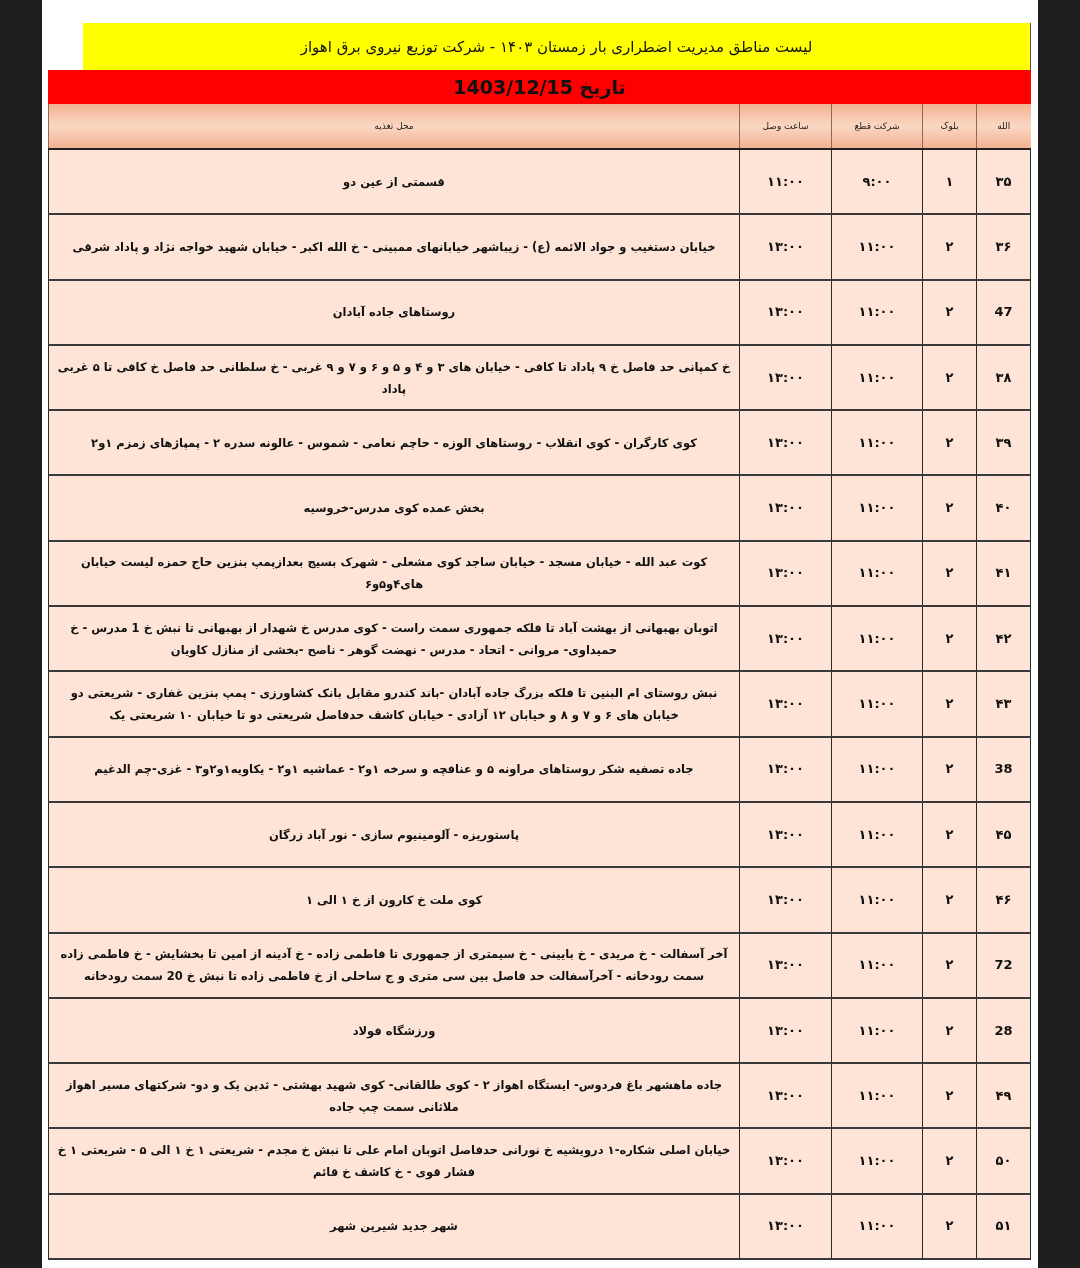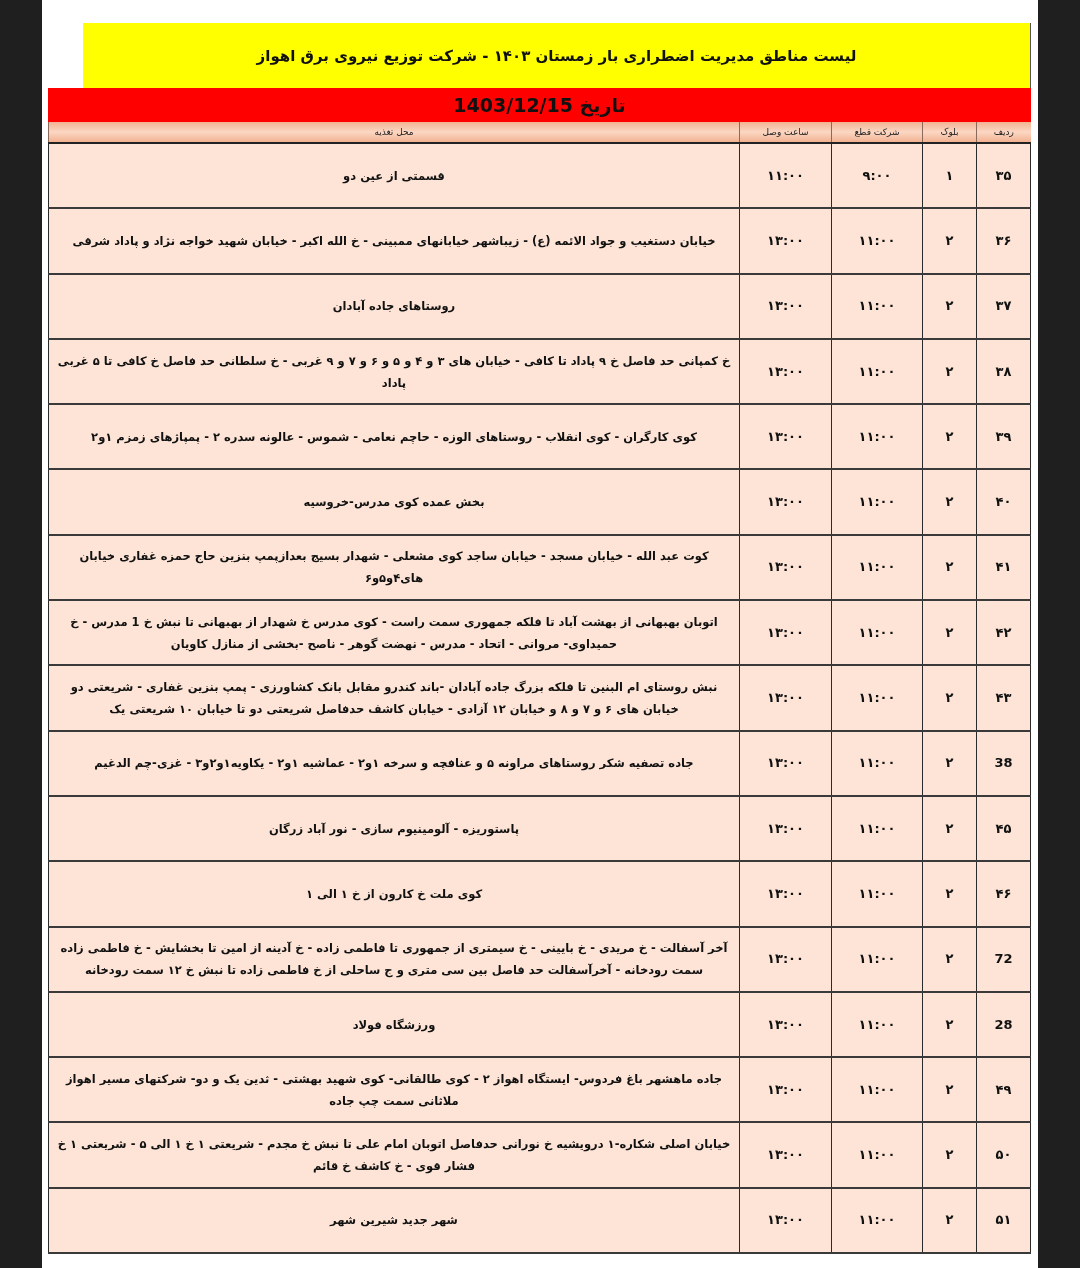--- a/index.html
+++ b/index.html
@@ -10,39 +10,39 @@
     position: relative;
   }
   .sheet {
     position: absolute; left: 42px; top: 0; width: 996px; height: 1268px;
     background: #ffffff;
   }
   .doc {
     position: absolute; left: 48px; top: 23px; width: 983px;
   }
   .banner-title {
-    height: 65px; background: #ffff00;
+    height: 47px; background: #ffff00;
     display: flex; align-items: center; justify-content: center;
     direction: rtl;
-    font-weight: bold; font-size: 15px; color: #111;
+    font-weight: normal; font-size: 15px; color: #111;
     border-right: 1px solid #555;
     margin-left: 35px;
   }
   .banner-date {
     height: 34px; background: #ff0000;
     display: flex; align-items: center; justify-content: center;
     direction: rtl;
     font-weight: bold; font-size: 19px; color: #111; text-align: right;
   }
   table {
     width: 983px; border-collapse: collapse; table-layout: fixed;
     direction: rtl;
   }
   th {
-    height: 20px; padding: 0;
+    height: 20px; padding: 12px;
     background: linear-gradient(to bottom, #f2b291 0%, #fbd7c3 50%, #f2b291 100%);
     font-size: 9px; font-weight: normal; color: #222;
     border-left: 1px solid #8a6a5a;
     border-bottom: 2px solid #222;
   }
   td {
     height: 63.3px; padding: 0 4px;
     background: #fde4d6;
     border: 1px solid #2a2a2a;
     text-align: center; vertical-align: middle;
@@ -70,21 +70,21 @@
   <table>
     <colgroup>
       <col class="col-row">
         <col class="col-block">
         <col class="col-cut">
         <col class="col-con">
         <col class="col-loc">
     </colgroup>
     <thead>
       <tr>
-        <th>ردیف</th>
+        <th>الله</th>
         <th>بلوک</th>
         <th>شرکت قطع</th>
         <th>ساعت وصل</th>
         <th>محل تغذیه</th>
       </tr>
     </thead>
     <tbody id="tbody">
       <tr class="data-row">
           <td class="num">۳۵</td>
           <td class="num">۱</td>
@@ -93,21 +93,21 @@
           <td class="loc">قسمتی از عین دو</td>
         </tr>
       <tr class="data-row">
           <td class="num">۳۶</td>
           <td class="num">۲</td>
           <td class="num">۱۱:۰۰</td>
           <td class="num">۱۳:۰۰</td>
           <td class="loc">خیابان دستغیب و جواد الائمه (ع) - زیباشهر خیابانهای ممبینی - خ الله اکبر - خیابان شهید خواجه نژاد و پاداد شرقی</td>
         </tr>
       <tr class="data-row">
-          <td class="num">۳۷</td>
+          <td class="num">47</td>
           <td class="num">۲</td>
           <td class="num">۱۱:۰۰</td>
           <td class="num">۱۳:۰۰</td>
           <td class="loc">روستاهای جاده آبادان</td>
         </tr>
       <tr class="data-row">
           <td class="num">۳۸</td>
           <td class="num">۲</td>
           <td class="num">۱۱:۰۰</td>
           <td class="num">۱۳:۰۰</td>
@@ -125,21 +125,21 @@
           <td class="num">۲</td>
           <td class="num">۱۱:۰۰</td>
           <td class="num">۱۳:۰۰</td>
           <td class="loc">بخش عمده کوی مدرس-خروسیه</td>
         </tr>
       <tr class="data-row">
           <td class="num">۴۱</td>
           <td class="num">۲</td>
           <td class="num">۱۱:۰۰</td>
           <td class="num">۱۳:۰۰</td>
-          <td class="loc">کوت عبد الله - خیابان مسجد - خیابان ساجد کوی مشعلی - شهدار بسیج بعدازپمپ بنزین حاج حمزه غفاری خیابان های۴و۵و۶</td>
+          <td class="loc">کوت عبد الله - خیابان مسجد - خیابان ساجد کوی مشعلی - شهرک بسیج بعدازپمپ بنزین حاج حمزه لیست خیابان های۴و۵و۶</td>
         </tr>
       <tr class="data-row">
           <td class="num">۴۲</td>
           <td class="num">۲</td>
           <td class="num">۱۱:۰۰</td>
           <td class="num">۱۳:۰۰</td>
           <td class="loc">اتوبان بهبهانی از بهشت آباد تا فلکه جمهوری سمت راست - کوی مدرس خ شهدار از بهبهانی تا نبش خ 1 مدرس - خ حمیداوی- مروانی - اتحاد - مدرس - نهضت گوهر - ناصح -بخشی از منازل کاویان</td>
         </tr>
       <tr class="data-row">
           <td class="num">۴۳</td>
@@ -167,21 +167,21 @@
           <td class="num">۲</td>
           <td class="num">۱۱:۰۰</td>
           <td class="num">۱۳:۰۰</td>
           <td class="loc">کوی ملت خ کارون از خ ۱ الی ۱</td>
         </tr>
       <tr class="data-row">
           <td class="num">72</td>
           <td class="num">۲</td>
           <td class="num">۱۱:۰۰</td>
           <td class="num">۱۳:۰۰</td>
-          <td class="loc">آخر آسفالت - خ مریدی - خ بایینی - خ سیمتری از جمهوری تا فاطمی زاده - خ آدینه از امین تا بخشایش - خ فاطمی زاده سمت رودخانه - آخرآسفالت حد فاصل بین سی متری و ج ساحلی از خ فاطمی زاده تا نبش خ ۱۲ سمت رودخانه</td>
+          <td class="loc">آخر آسفالت - خ مریدی - خ بایینی - خ سیمتری از جمهوری تا فاطمی زاده - خ آدینه از امین تا بخشایش - خ فاطمی زاده سمت رودخانه - آخرآسفالت حد فاصل بین سی متری و ج ساحلی از خ فاطمی زاده تا نبش خ 20 سمت رودخانه</td>
         </tr>
       <tr class="data-row">
           <td class="num">28</td>
           <td class="num">۲</td>
           <td class="num">۱۱:۰۰</td>
           <td class="num">۱۳:۰۰</td>
           <td class="loc">ورزشگاه فولاد</td>
         </tr>
       <tr class="data-row">
           <td class="num">۴۹</td>

